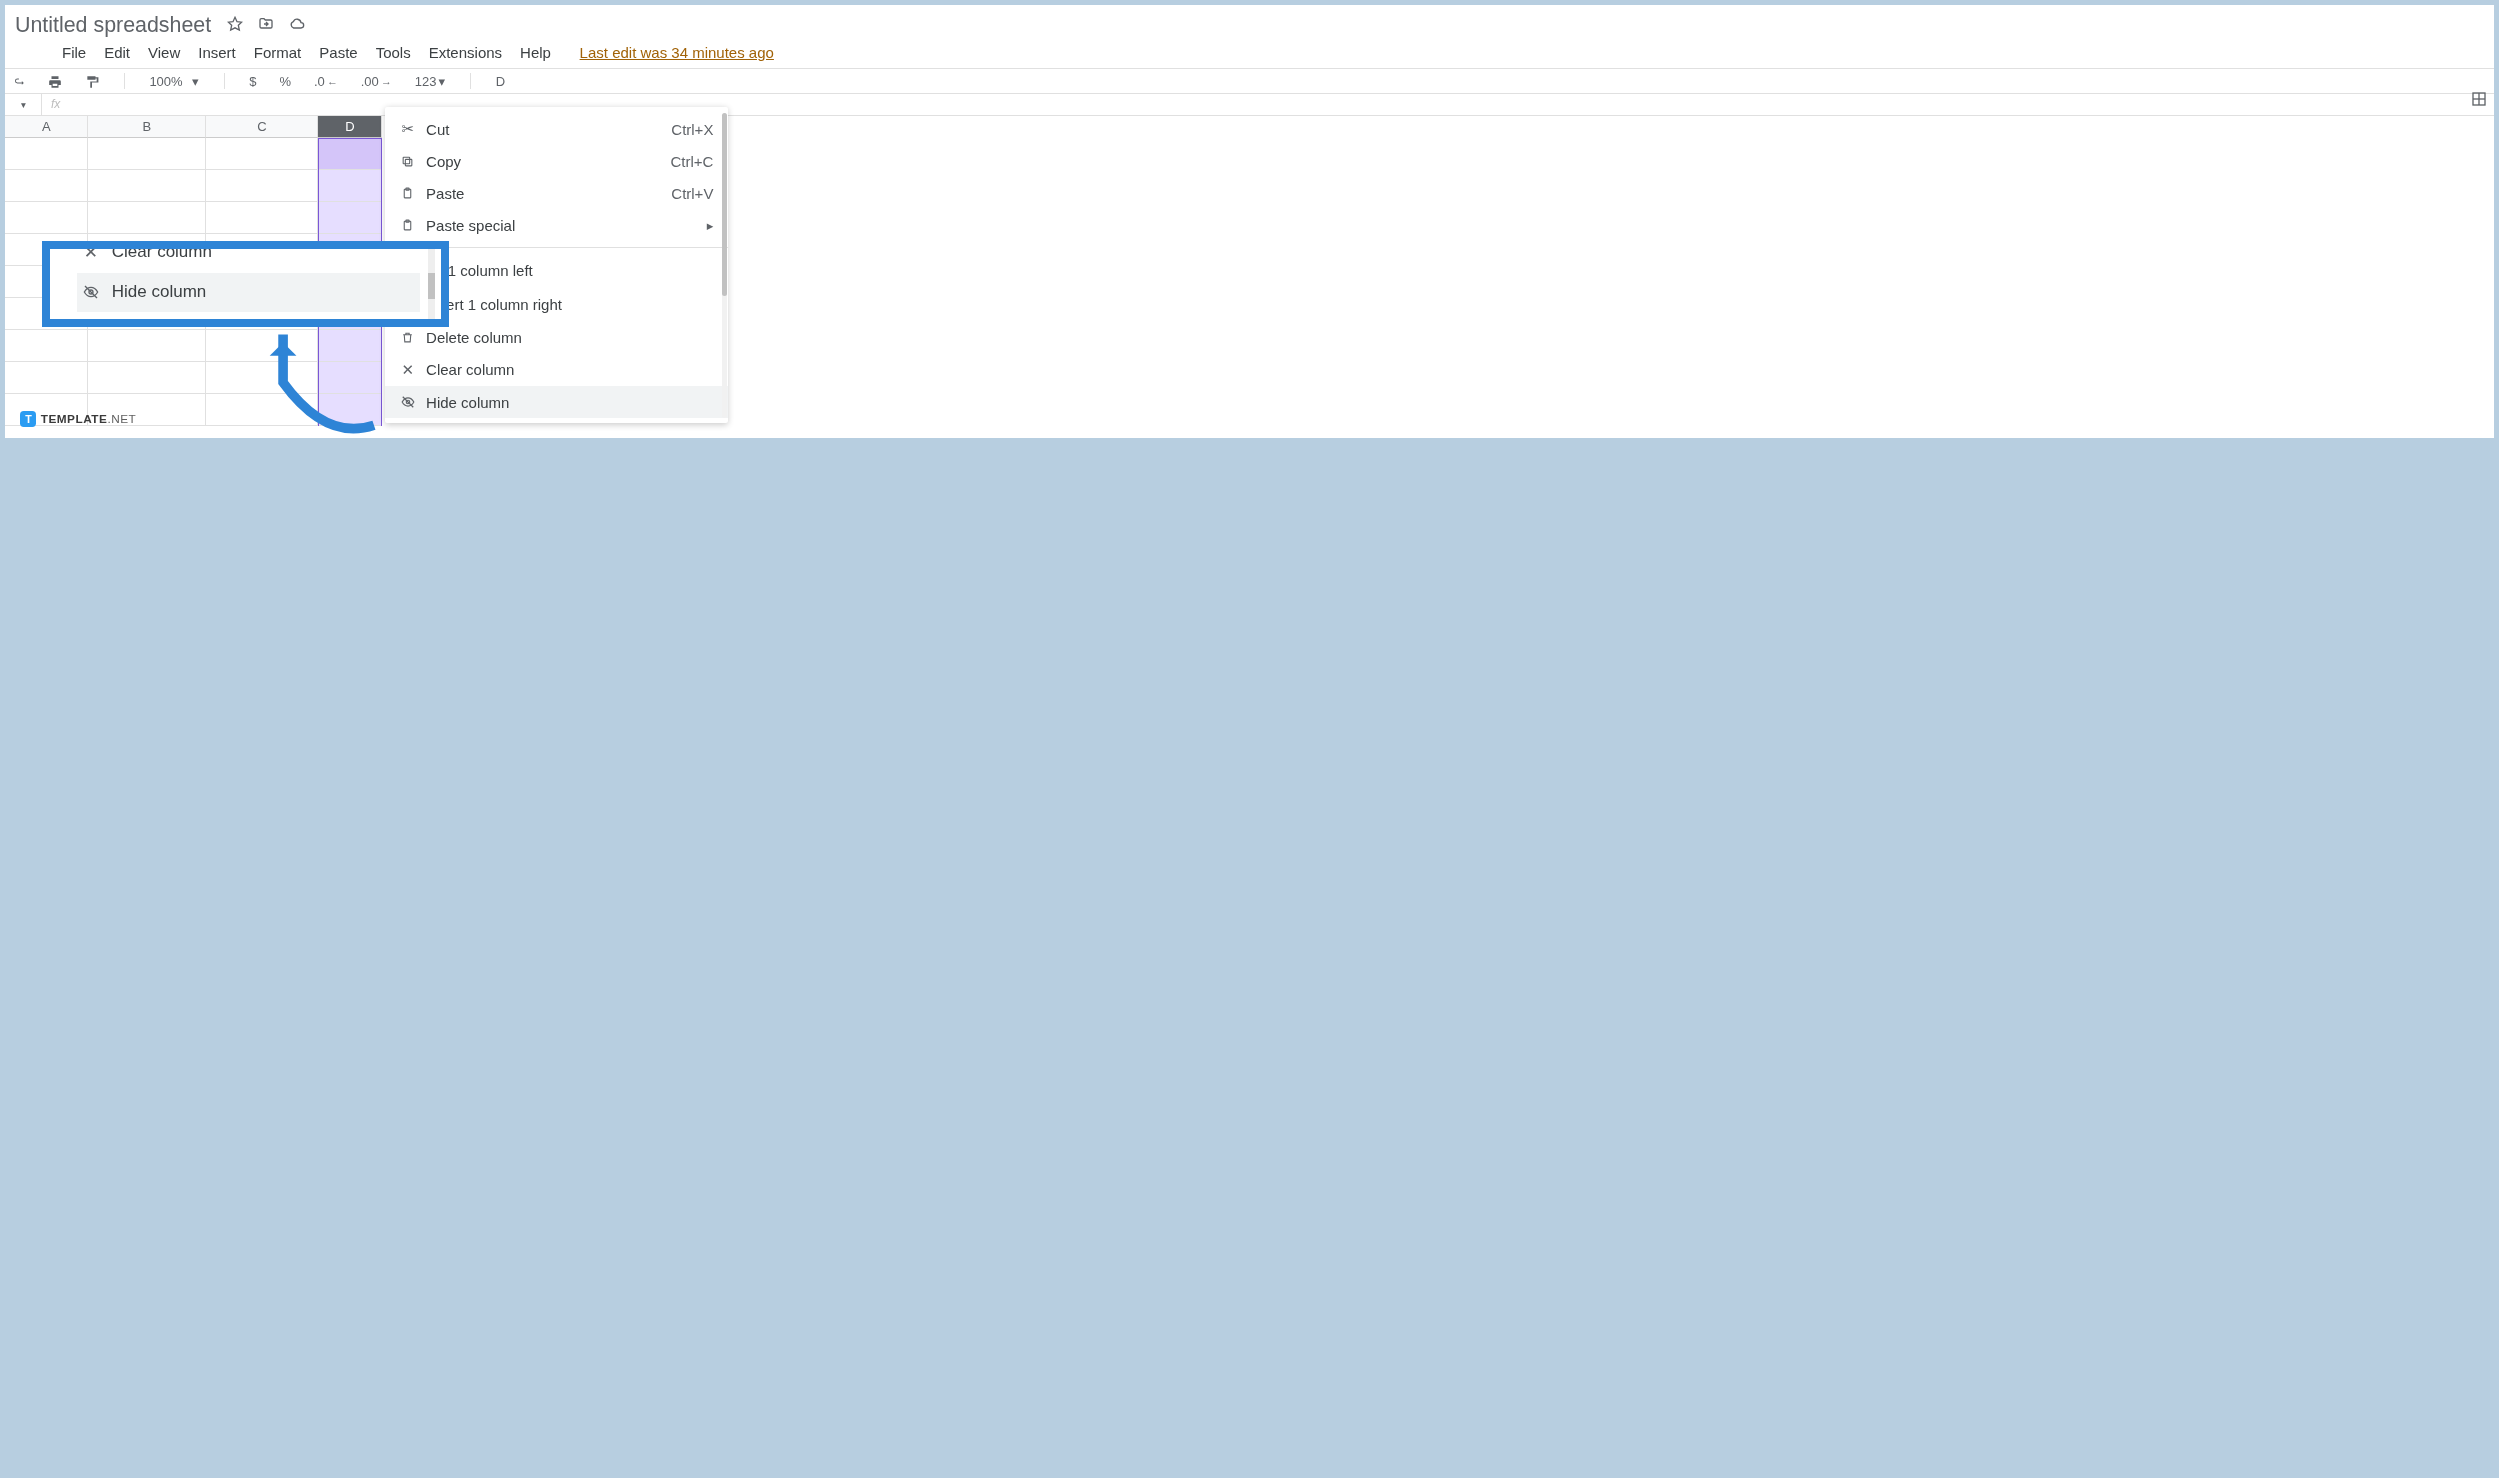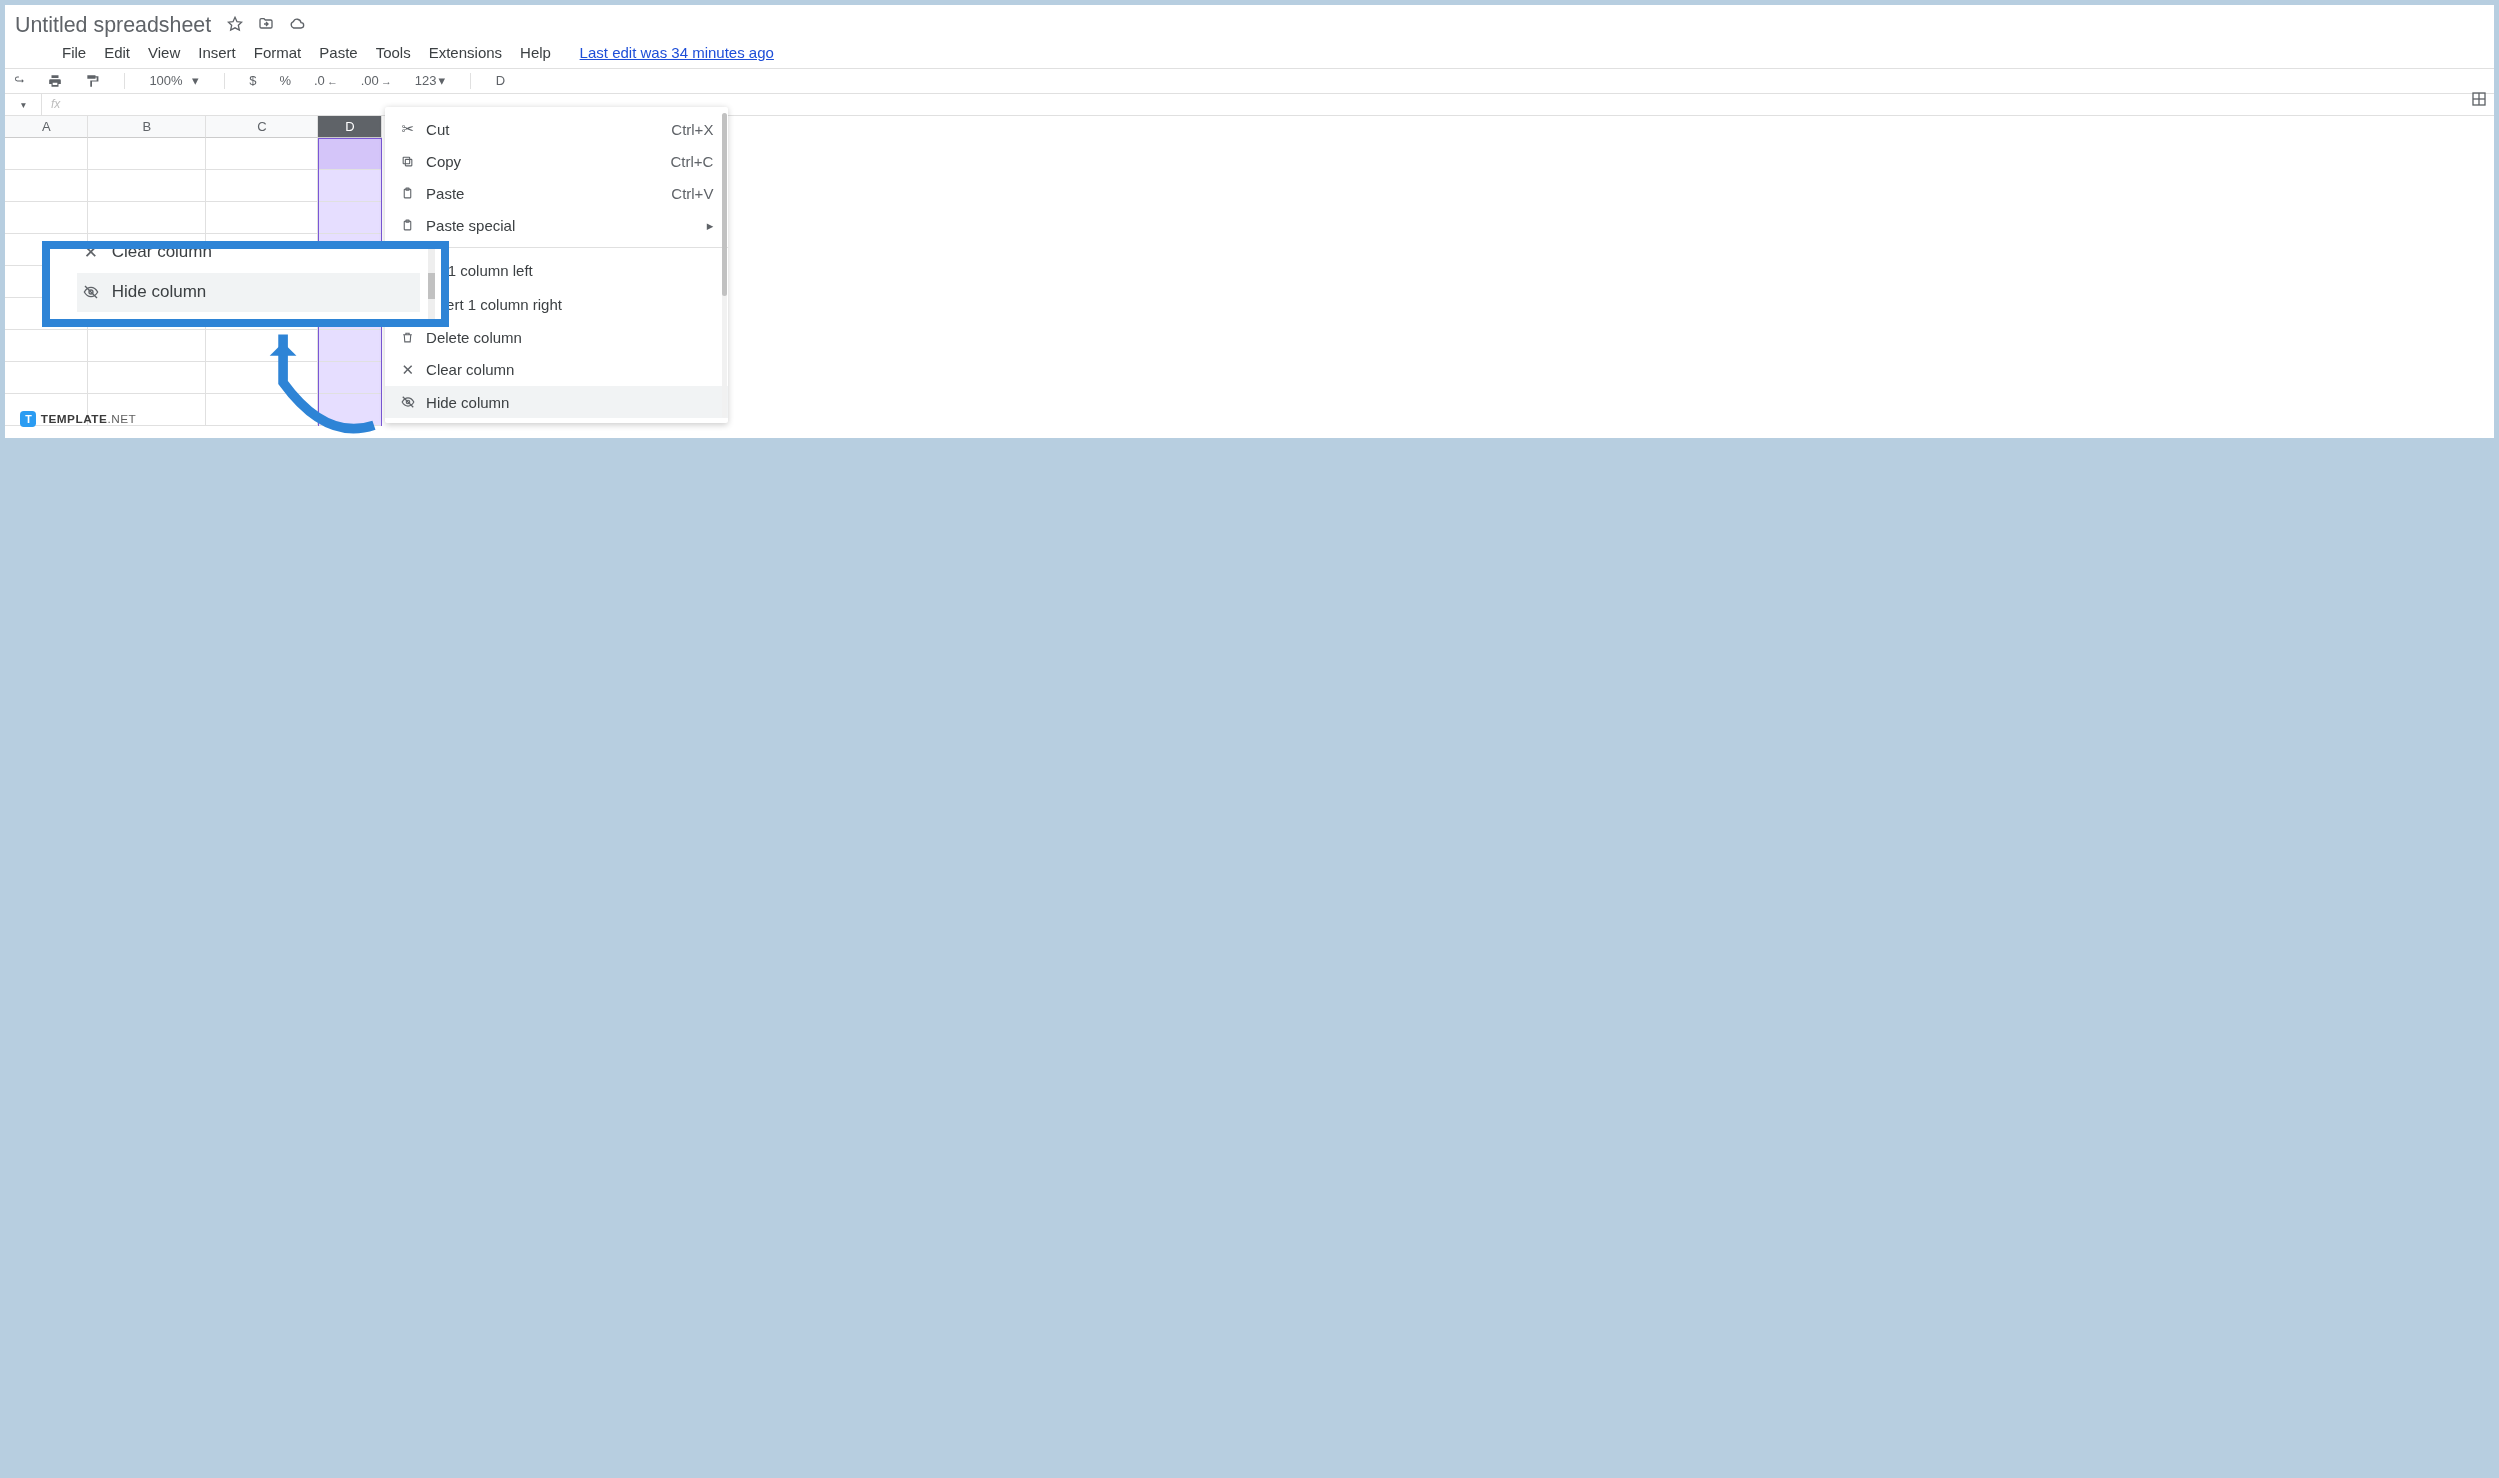--- a/index.html
+++ b/index.html
@@ -4,22 +4,22 @@
 <style>
 * { margin: 0; padding: 0; box-sizing: border-box; font-family: Arial, sans-serif; }
 body { background: #b7cee0; padding: 5.4px; overflow: hidden; }
 .window { background: #fff; position: relative; height: 433px; }
 .title-bar { display: flex; align-items: center; padding: 7.5px 9.6px 2.1px 9.6px; gap: 16px; }
 .doc-title { font-size: 21.4px; color: #5f6368; font-weight: 400; }
 .title-icons { display: flex; gap: 15px; align-items: center; }
 .title-icon { color: #5f6368; }
 .menu-bar { display: flex; padding: 4.3px 9.6px 6.4px 9.6px; gap: 18px; margin-left: 47px; }
 .menu-item { font-size: 15px; color: #3c4043; cursor: pointer; }
-.edit-status { font-size: 15px; color: #1d4ed8; text-decoration: underline; margin-left: 10.7px; }
-.toolbar { border-top: 0.5px solid #e0e0e0; border-bottom: 0.5px solid #e0e0e0; display: flex; align-items: center; padding: 4.3px 7.5px; gap: 23px; font-size: 13px; color: #5f6368; }
+.edit-status { font-size: 15px; color: #a16207; text-decoration: underline; margin-left: 10.7px; }
+.toolbar { border-top: 0.5px solid #e0e0e0; border-bottom: 0.5px solid #e0e0e0; display: flex; align-items: flex-end; padding: 4.3px 7.5px; gap: 23px; font-size: 13px; color: #5f6368; }
 .toolbar .sep { width: 0.5px; height: 16px; background: #e0e0e0; margin: 0 2.1px; }
 .toolbar .tbtn { display: flex; align-items: center; gap: 2.1px; }
 .fx-row { display: flex; border-bottom: 0.5px solid #e0e0e0; }
 .name-box { width: 37px; display: flex; align-items: center; justify-content: center; border-right: 0.5px solid #e0e0e0; padding: 3.2px; color: #5f6368; font-size: 9.6px; }
 .fx-label { padding: 3.2px 8.6px; font-style: italic; color: #bdbdbd; font-size: 12px; }
 .col-headers { display: flex; }
 .col-h { text-align: center; font-size: 13px; color: #5f6368; padding: 3.2px 0; border-right: 0.5px solid #e0e0e0; border-bottom: 0.5px solid #ccc; background: #f8f9fa; }
 .col-h.sel { background: #5f6368; color: #fff; }
 .grid { display: flex; }
 .col { border-right: 0.5px solid #e0e0e0; }

